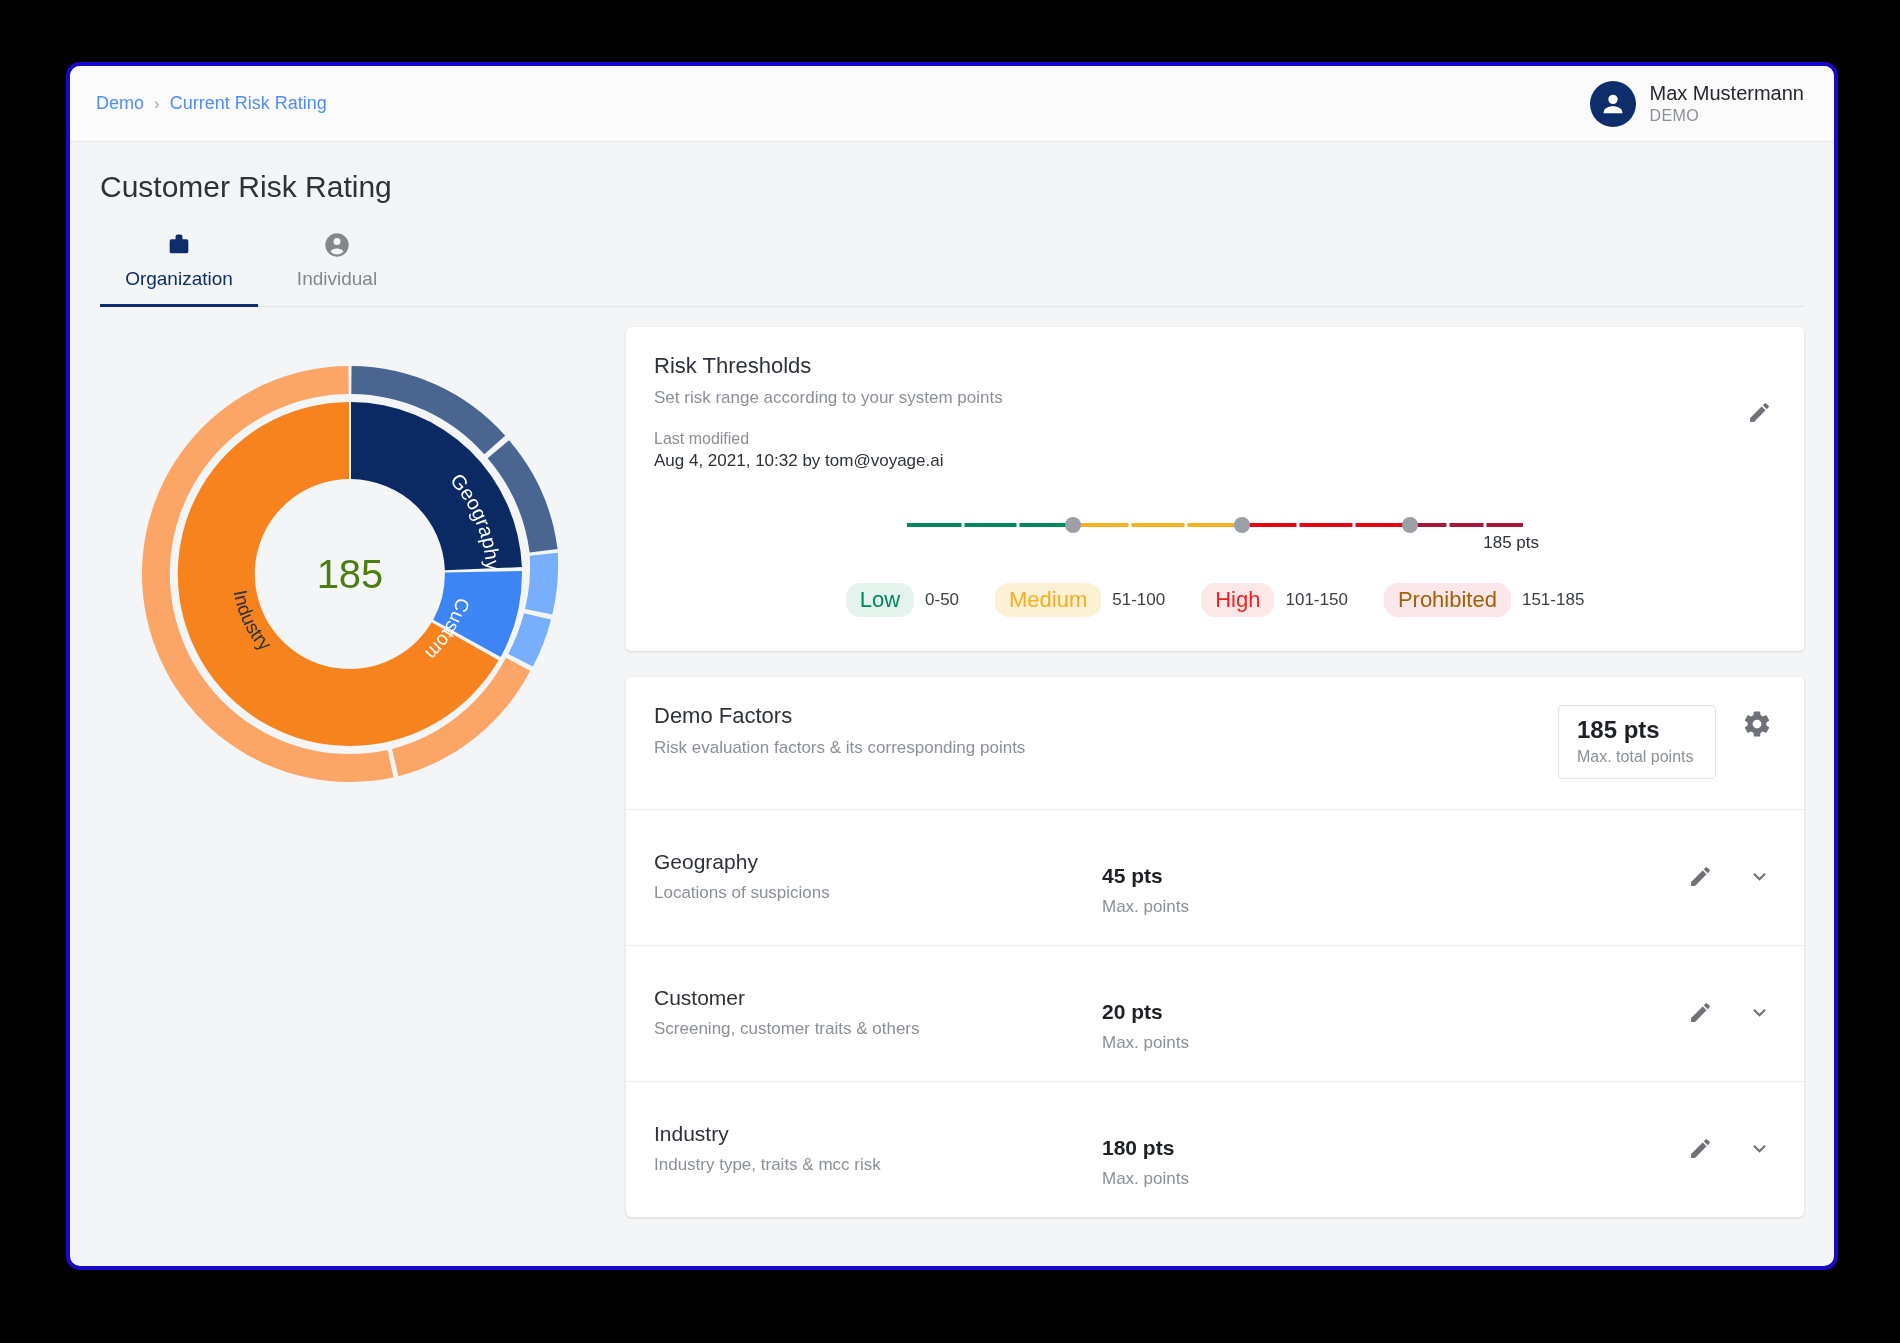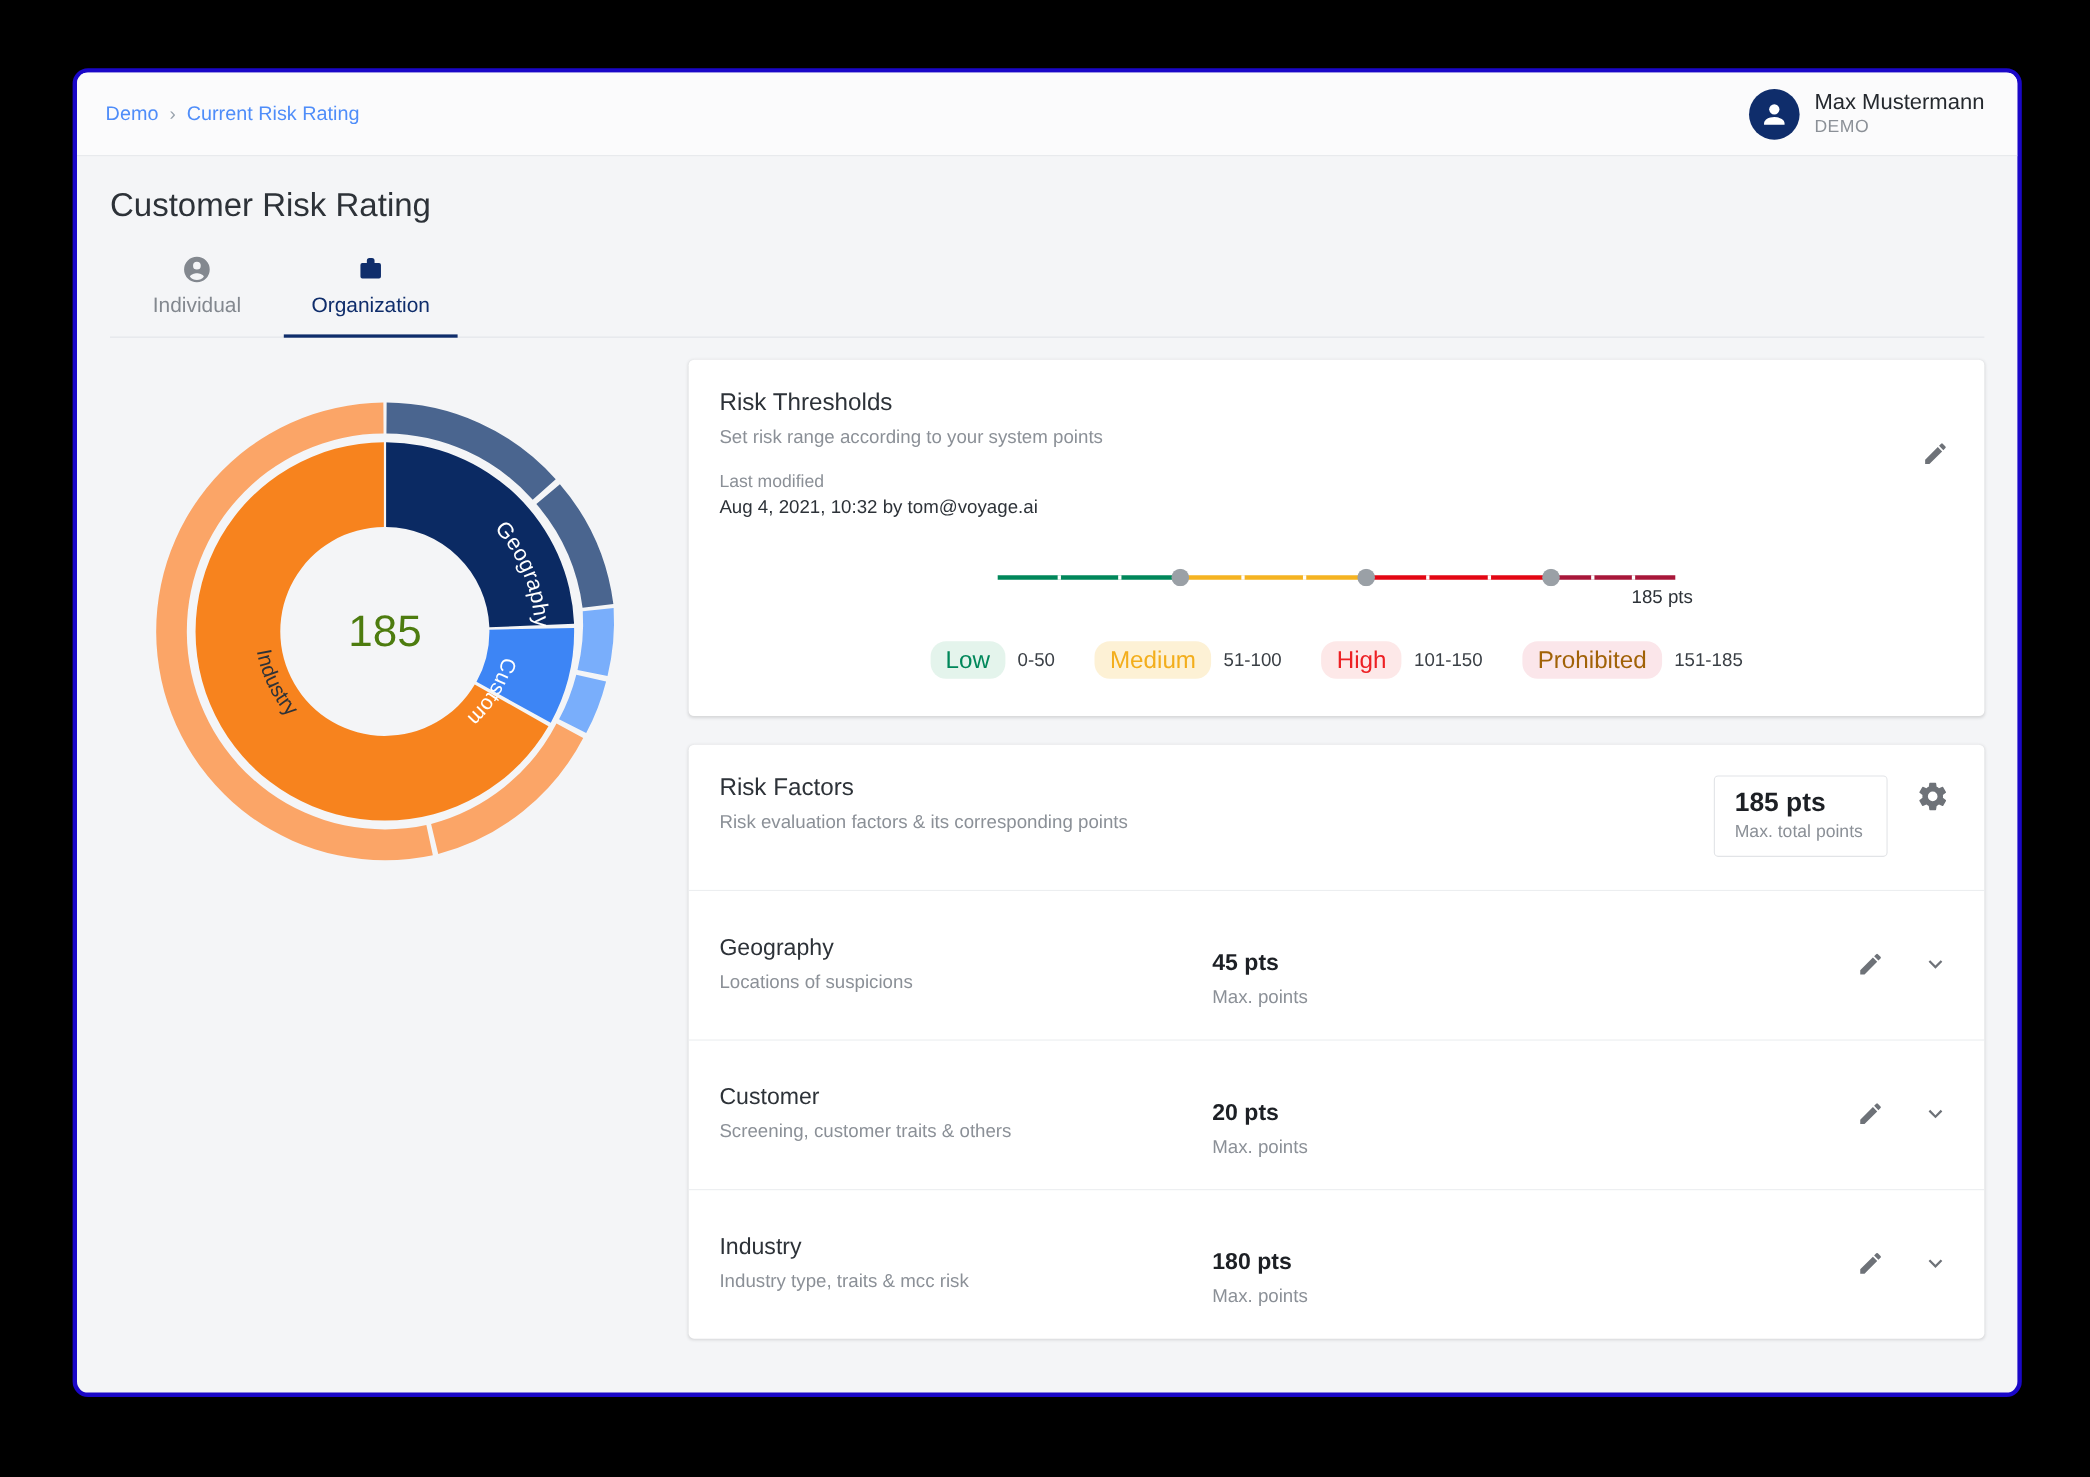--- a/index.html
+++ b/index.html
@@ -178,35 +178,35 @@
         <div class="user-name">Max Mustermann</div>
         <div class="user-org">DEMO</div>
       </div>
     </div>
   </div>
 
   <div class="page-head">
     <div class="page-title">Customer Risk Rating</div>
 
     <div class="tabs">
+      <button class="tab active">
+        <span class="tab-icon">
+          <svg viewBox="0 0 24 24">
+              <path d="M10 4h4a1 1 0 011 1v2h-6V5a1 1 0 011-1zm-1 3V5a2 2 0 012-2h2a2 2 0 012 2v2h3.5A1.5 1.5 0 0120 8.5v9a1.5 1.5 0 01-1.5 1.5h-13A1.5 1.5 0 014 17.5v-9A1.5 1.5 0 015.5 7H9z"></path>
+            </svg>
+        </span>
+        <span class="tab-label">Organization</span>
+      </button>
       <button class="tab inactive">
         <span class="tab-icon">
           <svg viewBox="0 0 24 24">
               <path d="M12 2a10 10 0 100 20 10 10 0 000-20zm0 4a3 3 0 110 6 3 3 0 010-6zm0 14.2a7.2 7.2 0 01-5.4-2.5c.1-1.8 3.6-2.8 5.4-2.8s5.3 1 5.4 2.8A7.2 7.2 0 0112 20.2z"></path>
             </svg>
         </span>
         <span class="tab-label">Individual</span>
-      </button>
-      <button class="tab active">
-        <span class="tab-icon">
-          <svg viewBox="0 0 24 24">
-              <path d="M10 4h4a1 1 0 011 1v2h-6V5a1 1 0 011-1zm-1 3V5a2 2 0 012-2h2a2 2 0 012 2v2h3.5A1.5 1.5 0 0120 8.5v9a1.5 1.5 0 01-1.5 1.5h-13A1.5 1.5 0 014 17.5v-9A1.5 1.5 0 015.5 7H9z"></path>
-            </svg>
-        </span>
-        <span class="tab-label">Organization</span>
       </button>
     </div>
   </div>
 
   <div class="content">
 
     <div class="left-col">
       <div class="donut-wrap">
         <svg width="470" height="470" viewBox="0 0 470 470">
           <g transform="translate(235,235)">
@@ -311,21 +311,21 @@
               <span class="pill prohibited">Prohibited</span>
               <span class="legend-range">151-185</span>
             </div>
           </div>
         </div>
       </div>
 
       <div class="card">
         <div class="rf-head">
           <div>
-            <div class="card-title">Risk Factors</div>
+            <div class="card-title">Demo Factors</div>
             <div class="card-sub">Risk evaluation factors &amp; its corresponding points</div>
           </div>
           <div class="rf-head-right">
             <div class="points-box">
               <div class="points-val">185 pts</div>
               <div class="points-cap">Max. total points</div>
             </div>
             <button class="icon-btn gear">
               <svg viewBox="0 0 24 24">
                   <path d="M19.43 12.98c.04-.32.07-.64.07-.98s-.03-.66-.07-.98l2.11-1.65a.5.5 0 00.12-.64l-2-3.46a.5.5 0 00-.61-.22l-2.49 1a7.3 7.3 0 00-1.69-.98l-.38-2.65A.49.49 0 0014 2h-4a.49.49 0 00-.49.42l-.38 2.65c-.61.25-1.17.59-1.69.98l-2.49-1a.5.5 0 00-.61.22l-2 3.46a.5.5 0 00.12.64l2.11 1.65c-.04.32-.07.65-.07.98s.03.66.07.98l-2.11 1.65a.5.5 0 00-.12.64l2 3.46c.12.22.39.3.61.22l2.49-1c.52.39 1.08.73 1.69.98l.38 2.65c.04.24.25.42.49.42h4c.24 0 .45-.18.49-.42l.38-2.65c.61-.25 1.17-.59 1.69-.98l2.49 1c.23.08.49 0 .61-.22l2-3.46a.5.5 0 00-.12-.64l-2.11-1.65zM12 15.5A3.5 3.5 0 1112 8.5a3.5 3.5 0 010 7z"></path>

